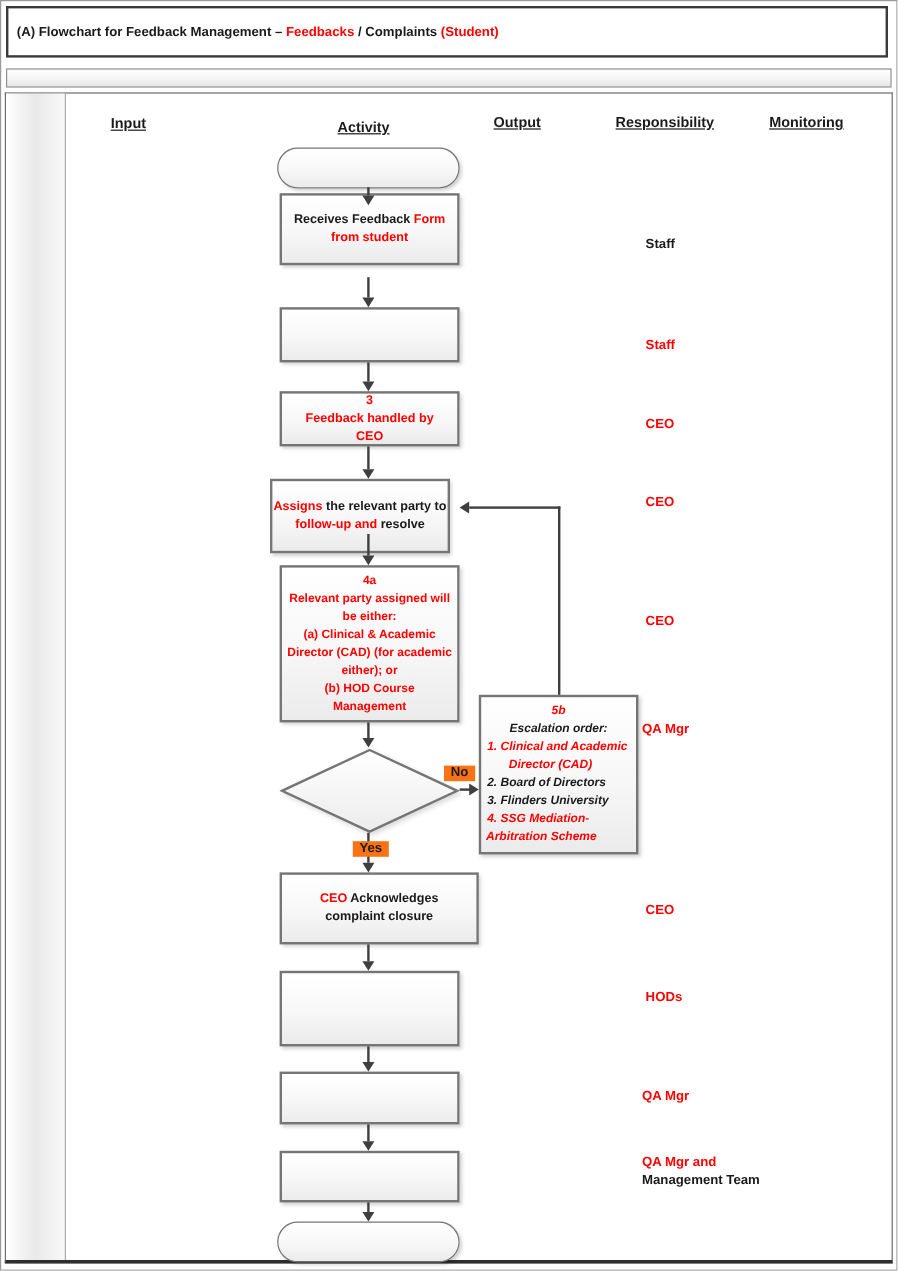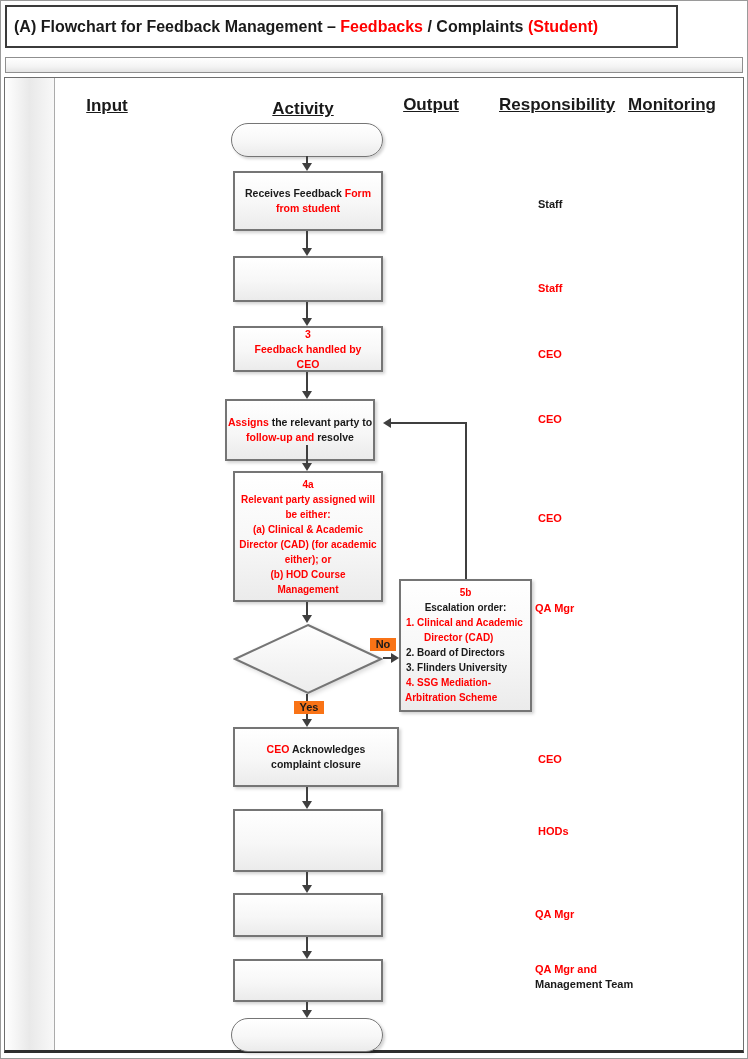--- a/index.html
+++ b/index.html
@@ -4,58 +4,58 @@
 <style>
   :root { --red:#ff0000; --ink:#1a1a1a; --arrow:#3f3f3f; }
   html,body { margin:0; padding:0; background:#fff; }
   .page {
     position:relative; width:748px; height:1059px; background:#fff;
     border:1px solid #9a9a9a; box-sizing:border-box;
     font-family:"Liberation Sans", sans-serif; font-weight:700; color:var(--ink);
     overflow:hidden;
   }
   .title-bar {
-    position:absolute; left:4px; top:4px; width:673px; height:43px;
+    position:absolute; left:4px; top:4px; width:735px; height:43px;
     border:2px solid #3b3b3b; background:#fff; box-sizing:border-box;
-    display:flex; align-items:center; padding-left:7px; font-size:16px;
+    display:flex; align-items:center; padding-left:7px; font-size:11px;
     white-space:nowrap;
   }
   .header-strip {
     position:absolute; left:4px; top:56px; width:738px; height:16px;
     border:1px solid #8f8f8f; box-sizing:border-box;
     background:linear-gradient(180deg,#ffffff 0%,#f4f4f4 60%,#e4e4e4 100%);
   }
   .main-cell {
     position:absolute; left:3px; top:76px; width:740px; height:976px;
     border:1px solid #6e6e6e; border-bottom:3px solid #2e2e2e; box-sizing:border-box;
     background:#fff;
   }
   .left-margin-strip {
     position:absolute; left:0; top:0; width:49px; height:100%;
     background:linear-gradient(90deg,#ffffff 0%,#e9e9e9 50%,#f8f8f8 100%);
     border-right:1.5px solid #ababab;
   }
   .col-header {
-    position:absolute; font-size:17px; text-decoration:underline;
+    position:absolute; font-size:12px; text-decoration:underline;
     text-align:center; white-space:nowrap;
   }
   .red { color:var(--red); }
   .rich .line { white-space:nowrap; }
 
   .node {
     position:absolute; box-sizing:border-box;
     background:linear-gradient(180deg,#ffffff 0%,#f7f7f7 55%,#ebebeb 100%);
     border:2px solid #757575; box-shadow:2px 2px 3px rgba(0,0,0,0.18);
     display:flex; flex-direction:column; justify-content:center;
     text-align:center; font-size:10.5px; line-height:15px;
   }
   .terminator { border-radius:17px; border-width:1.5px; font-size:11px; }
   #node-4a, #node-5b { font-size:10px; }
   #node-5b { justify-content:flex-start; padding-top:4px; }
-  #node-5b .line { text-align:left; padding-left:5px; }
+  #node-5b .line { text-align:left; padding-left:5px;font-style:italic; }
   #node-5b .line:nth-child(1), #node-5b .line:nth-child(2) { text-align:center; padding-left:0; }
   #node-5b .line:nth-child(4) { padding-left:23px; }
   #node-5b .line:nth-child(8) { padding-left:4px; }
 
   .diamond-wrap { position:absolute; filter:drop-shadow(2px 2px 2px rgba(0,0,0,0.15)); }
   .diamond-text {
     position:absolute; left:0; top:0; width:100%; height:100%;
     display:flex; flex-direction:column; justify-content:center;
     text-align:center; font-size:10.5px; line-height:14px;
   }
@@ -108,21 +108,21 @@
   <div class="col-header" style="left:626px;top:94px;width:90px;">Monitoring</div>
 
   <div class="annotation rich" style="left:79px;top:181px;">
       <div class="line"><span></span></div>
       <div class="line"><span></span></div>
     </div>
 
   <div class="node terminator rich" style="left:230px;top:122px;width:152px;height:34px;">
       <div class="line"><span></span></div>
     </div>
-  <div class="node rich" style="left:232px;top:170px;width:150px;height:60px;">
+  <div class="node rich" style="left:232px;top:160px;width:150px;height:60px;">
       <div class="line"><span></span></div>
       <div class="line"><span>Receives Feedback </span><span class="red">Form</span></div>
       <div class="line"><span class="red">from student</span></div>
     </div>
   <div class="node rich" style="left:232px;top:255px;width:150px;height:46px;">
       <div class="line"><span></span></div>
       <div class="line"><span></span></div>
       <div class="line"><span></span></div>
     </div>
   <div class="node rich" style="left:232px;top:325px;width:150px;height:46px;">

